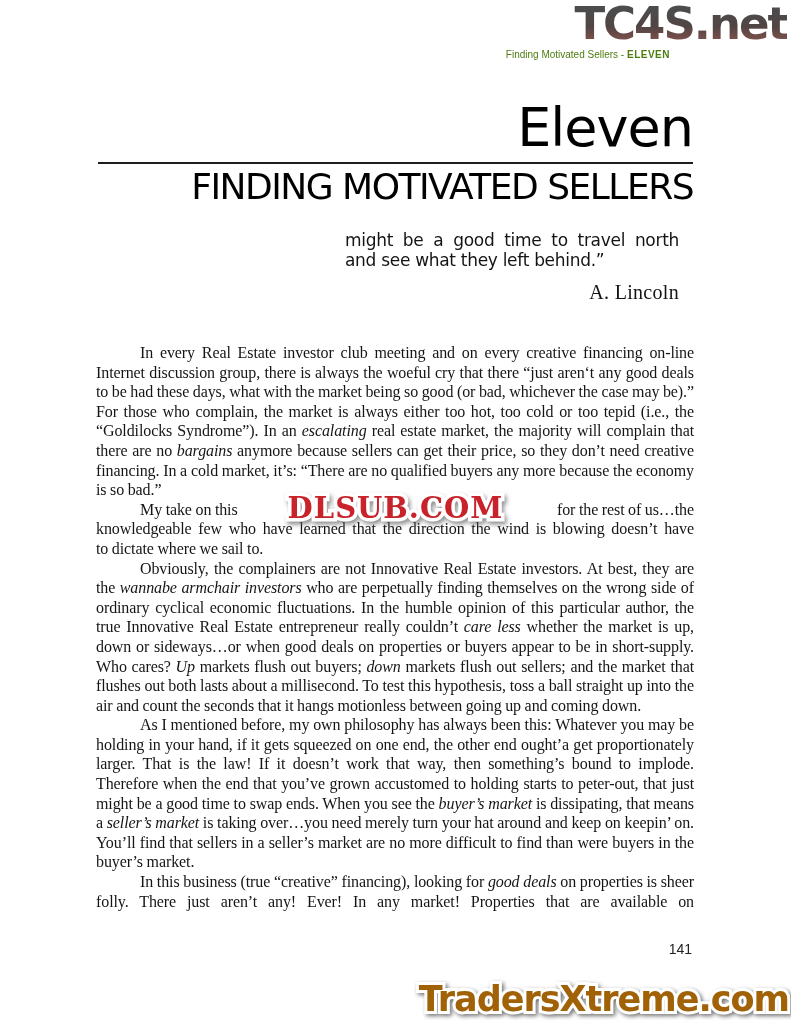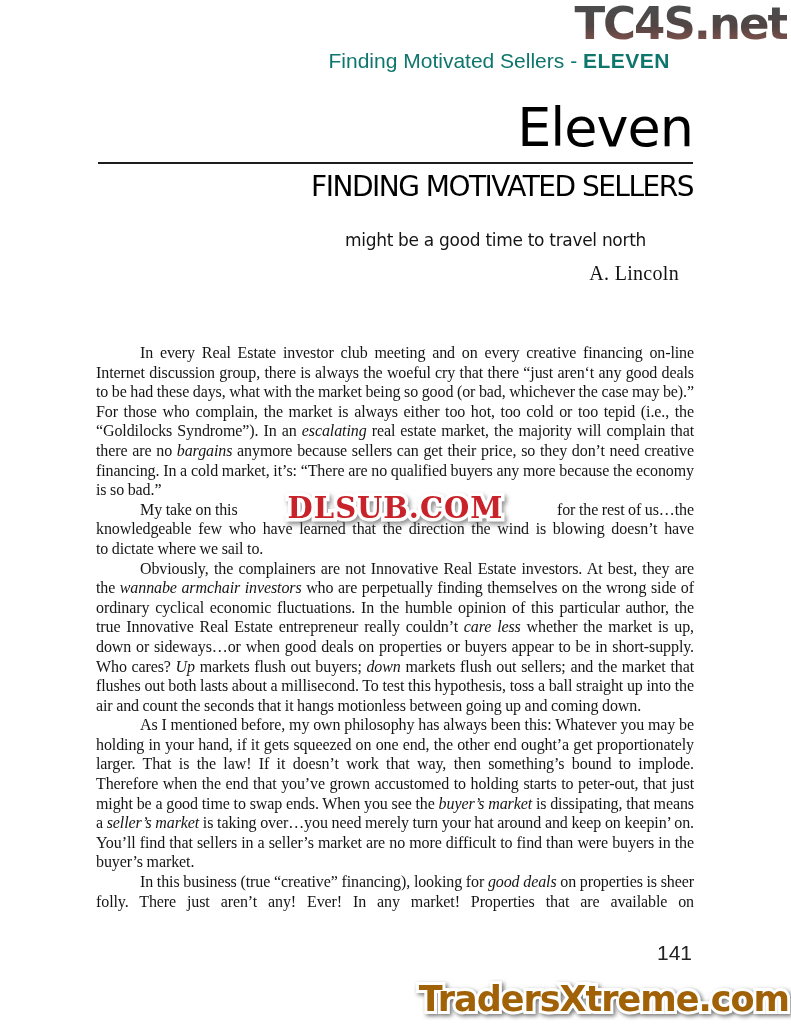--- a/index.html
+++ b/index.html
@@ -30,22 +30,22 @@
     background-clip: text;
     color: transparent;
     margin-left: 16px;
   }
 
   .running-head {
     position: absolute;
     top: 49px;
     right: 121px;
     font-family: "Liberation Sans", sans-serif;
-    font-size: 21px;
-    color: #0f766e;
+    font-size: 10px;
+    color: #4d7c0f;
     white-space: nowrap;
   }
   .running-head .bold { font-weight: bold; letter-spacing: .5px; }
 
   
   .chapter {
     position: absolute;
     left: 98px;
     width: 595px;
     top: 97px;
@@ -57,21 +57,21 @@
     font-size: 54px;
     line-height: 62px;
     letter-spacing: -1px;
   }
   .chapter-rule {
     border: none;
     border-top: 2px solid #1d1d1d;
     margin: 3px 0 4px 0;
   }
   .chapter-title {
-    font-size: 28px;
+    font-size: 36px;
     line-height: 38px;
     letter-spacing: -1.5px;
   }
 
   
   .quote {
     position: absolute;
     left: 345px;
     width: 334px;
     top: 231px;
@@ -135,21 +135,21 @@
     filter: drop-shadow(2px 3px 2px rgba(90,90,90,.65));
     white-space: nowrap;
   }
 
   
   .page-number {
     position: absolute;
     top: 941px;
     right: 99px;
     font-family: "Liberation Sans", sans-serif;
-    font-size: 21px;
+    font-size: 14px;
     color: #222;
   }
   .logo-bottom {
     position: absolute;
     bottom: 5px;
     right: 2px;
     font-family: "DejaVu Sans", sans-serif;
     font-weight: bold;
     font-size: 35px;
     line-height: 40px;
@@ -174,20 +174,21 @@
 
   <div class="chapter">
     <div class="chapter-number">Eleven</div>
     <hr class="chapter-rule">
     <div class="chapter-title">FINDING MOTIVATED SELLERS</div>
   </div>
 
   <div class="quote">
     <div>
         <div class="qline">might be a good time to travel north</div>
+        <div class="qline">and see what they left behind.”</div>
       </div>
     <div class="quote-attribution">A. Lincoln</div>
   </div>
 
   <div class="bodytext">
     <p><span>In every Real Estate investor club meeting and on every creative financing on-line Internet discussion group, there is always the woeful cry that there “just aren‘t any good deals to be had these days, what with the market being so good (or bad, whichever the case may be).” For those who complain, the market is always either too hot, too cold or too tepid (i.e., the “Goldilocks Syndrome”). In an </span><span class="it">escalating</span><span> real estate market, the majority will complain that there are no </span><span class="it">bargains</span><span> anymore because sellers can get their price, so they don’t need creative financing. In a cold market, it’s: “There are no qualified buyers any more because the economy is so bad.”</span></p>
 
     <div class="p2">
       <div class="p2-line1">
         <span class="left">My take on this</span>

